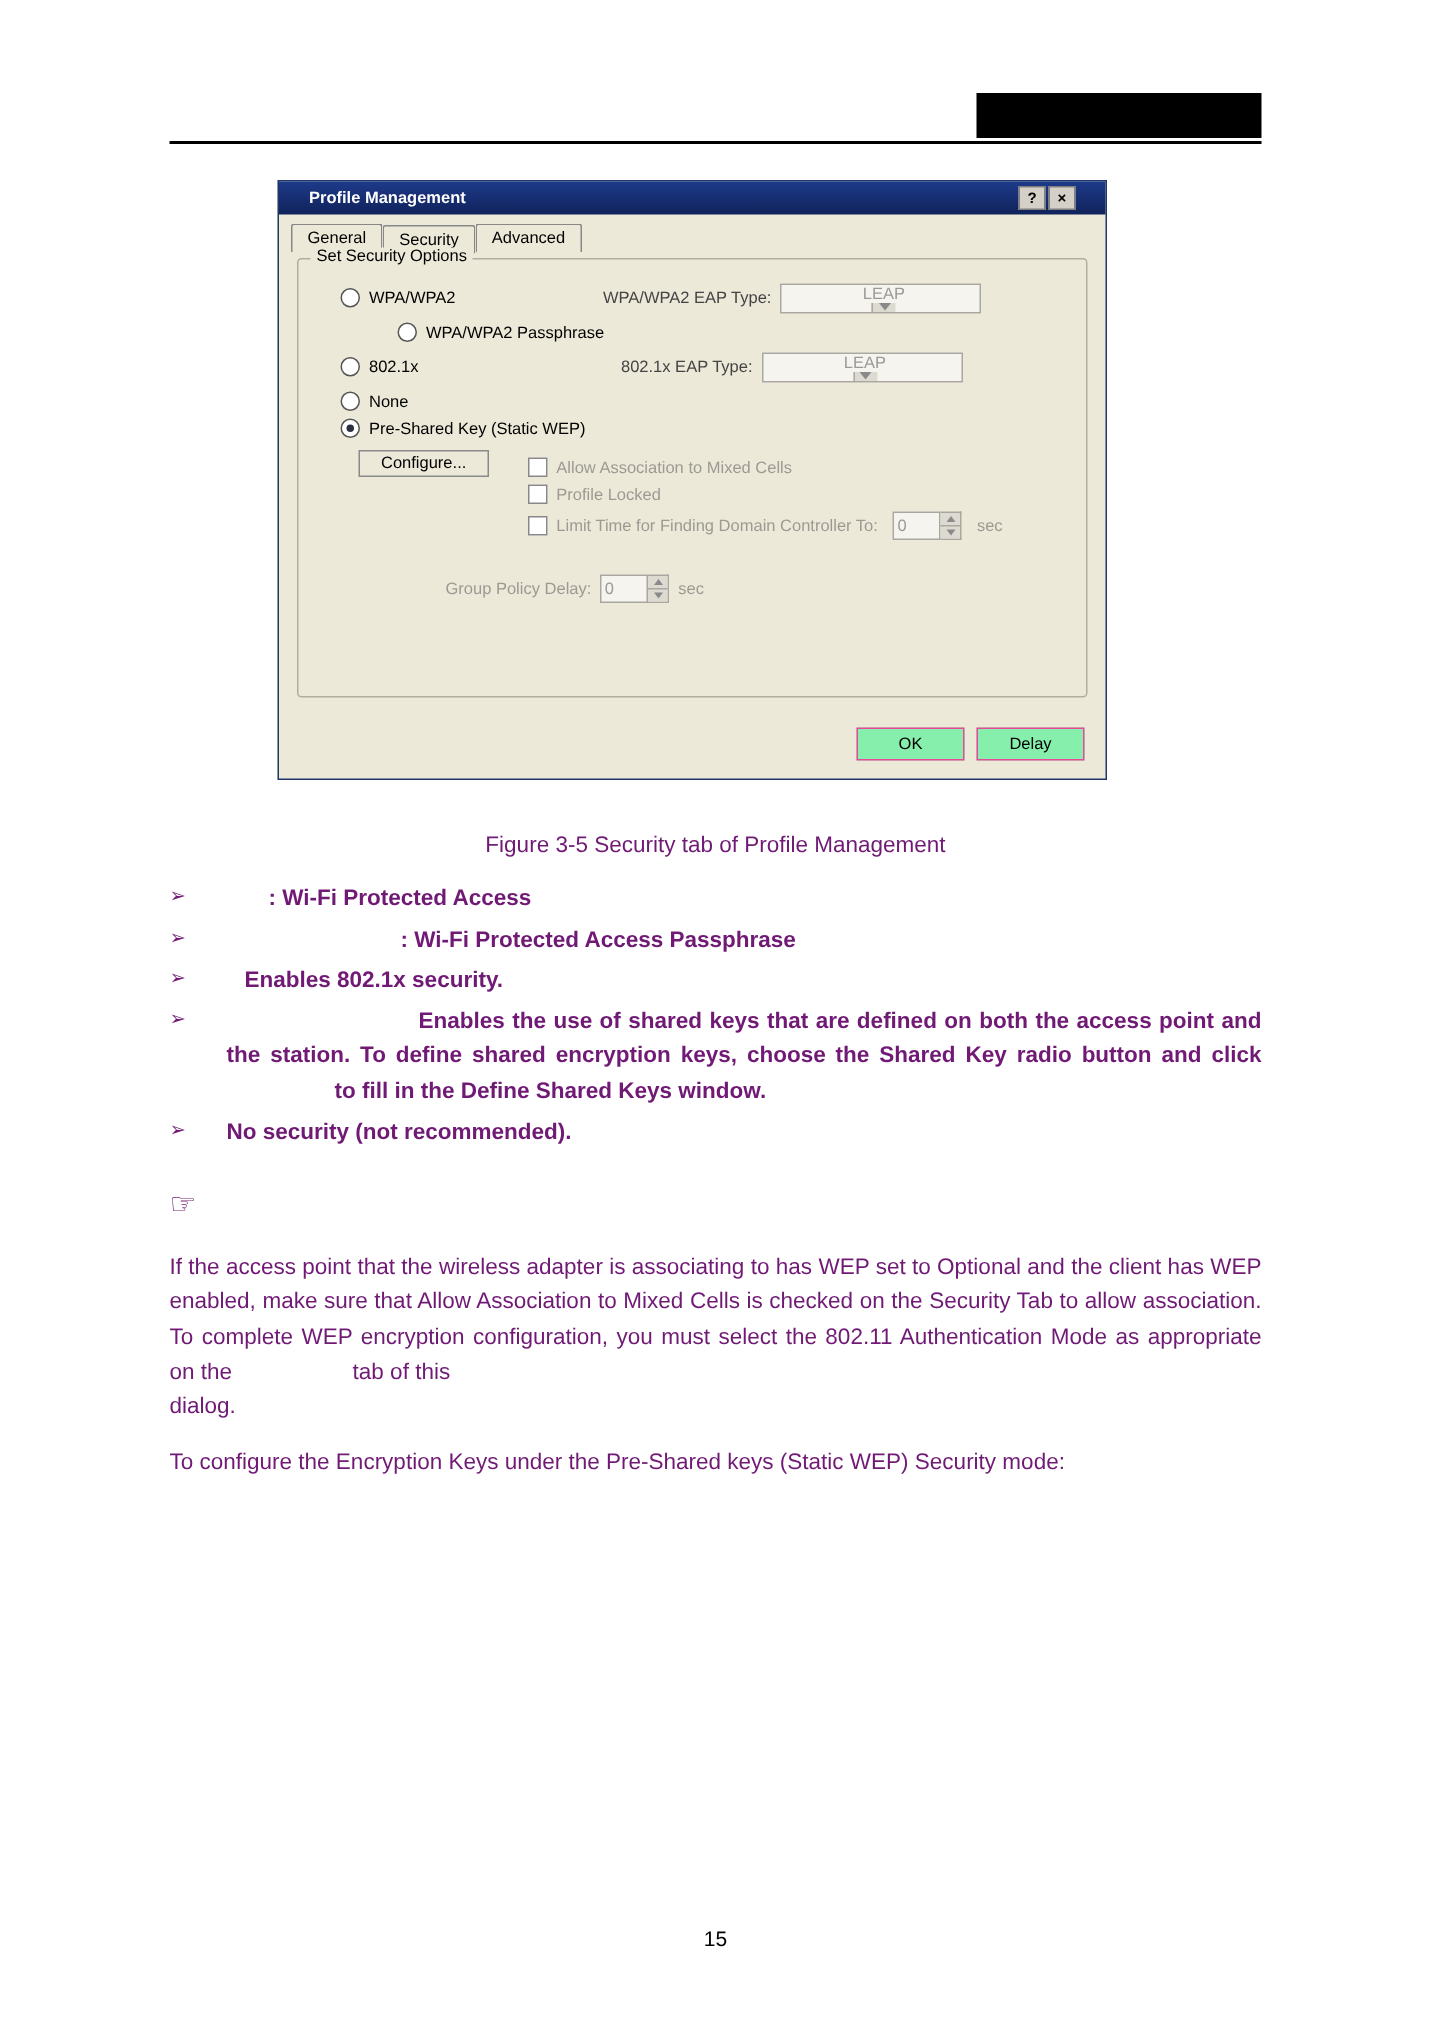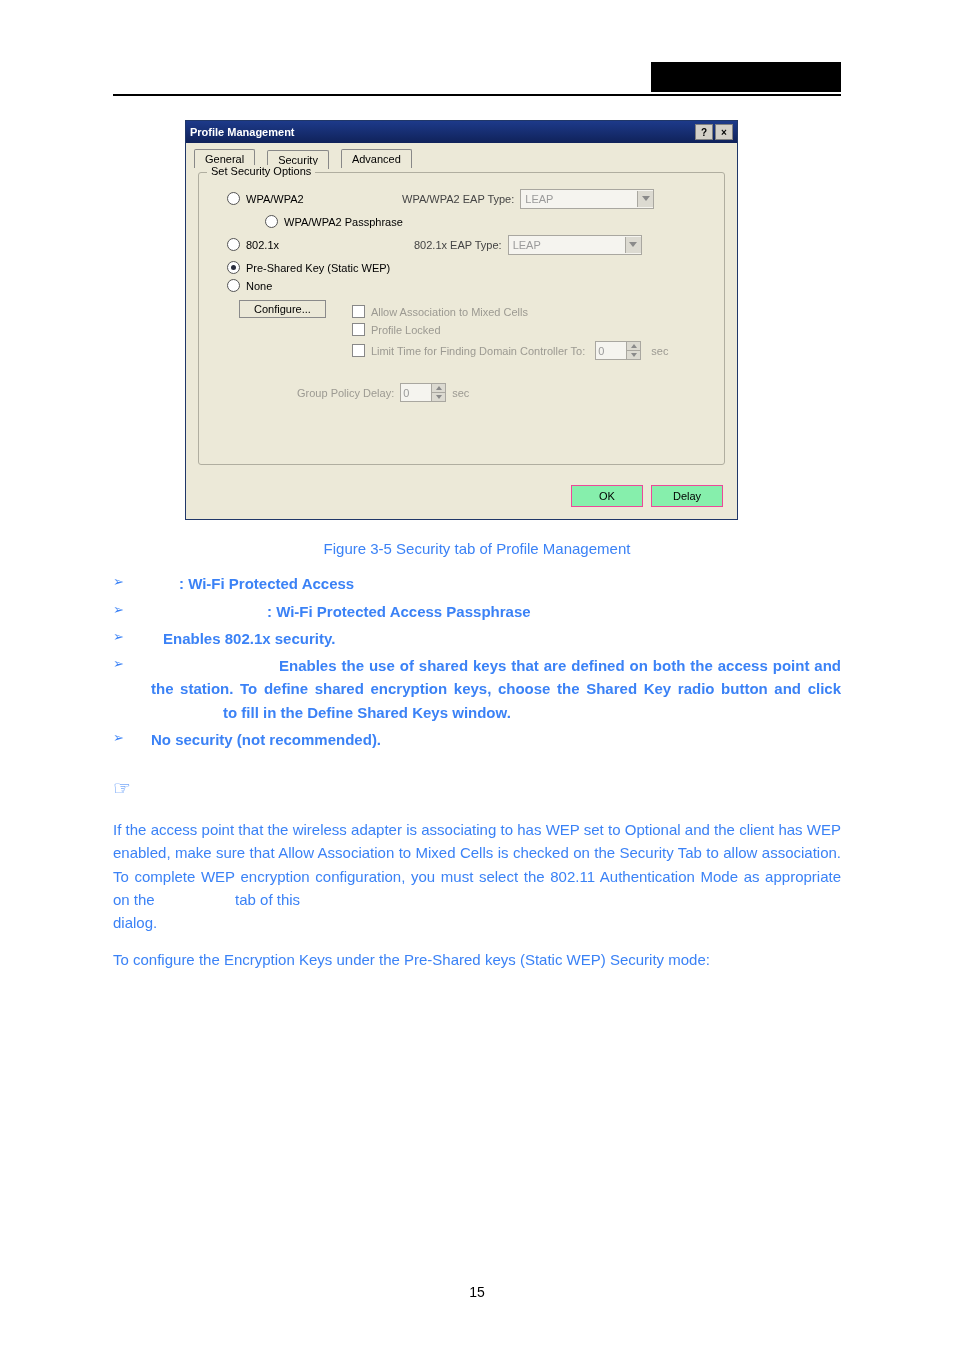--- a/index.html
+++ b/index.html
@@ -1,52 +1,52 @@
 <!DOCTYPE html>
 <html><head>
 <meta charset="utf-8">
 <style>
   html,body{margin:0;padding:0;background:#fff;font-family:Arial,Helvetica,sans-serif;font-size:13px;color:#000;}
   .page{width:954px;height:1350px;position:relative;margin:0 auto;}
   .header-band{position:absolute;right:113px;top:62px;width:190px;height:30px;background:#000;}
   .hr{position:absolute;left:113px;right:113px;top:94px;height:2px;background:#000;}
   
   .dialog{position:absolute;left:185px;top:120px;width:551px;border:1px solid #203768;background:#ece9d8;font-family:Tahoma,Arial;font-size:11px;color:#000;}
-  .titlebar{height:22px;background:linear-gradient(#1d3a8a,#10225a);color:#fff;display:flex;align-items:center;justify-content:space-between;padding:0 4px;font-weight:bold;}
+  .titlebar{height:22px;background:linear-gradient(#1d3a8a,#10225a);color:#fff;display:flex;align-items:center;justify-content:space-between;padding:0 20px;font-weight:bold;}
   .title-btns{display:flex;gap:2px;}
   .tbtn{width:16px;height:14px;background:#d4d0c8;border:1px solid #808080;display:flex;align-items:center;justify-content:center;font-size:10px;color:#000;}
-  .tab-row{display:flex;padding:6px 8px 0 8px;gap:12px;}
+  .tab-row{display:flex;padding:6px 8px 0 8px;gap:0;}
   .tab{padding:3px 10px;border:1px solid #888;border-bottom:none;background:#ece9d8;border-radius:2px 2px 0 0;font-size:11px;}
   .tab.inactive{background:#ece9d8;}
   .tab.active{background:#ece9d8;position:relative;top:1px;}
   .group{margin:4px 12px 10px 12px;border:1px solid #b0aea0;border-radius:3px;padding:14px 12px 16px 12px;position:relative;}
   .group-title{position:absolute;top:-8px;left:8px;background:#ece9d8;padding:0 4px;font-size:11px;text-align:center;}
   .opt{display:flex;align-items:center;gap:6px;margin:5px 0;}
   .radio{width:11px;height:11px;border:1px solid #555;border-radius:50%;background:#fff;display:flex;align-items:center;justify-content:center;}
   .radio.selected::after{content:"";width:5px;height:5px;border-radius:50%;background:#2a2e3e;}
   .rowpair{display:flex;align-items:center;}
   .leftcol{width:165px;}
   .eaplbl{color:#444;}
-  .eapselect{width:128px;height:18px;border:1px solid #a9a7a0;background:#f5f4ef;display:inline-flex;align-items:center;justify-content:space-between;padding:0 0 0 4px;color:#9a9a9a;}
+  .eapselect{width:128px;height:18px;border:1px solid #a9a7a0;background:#f5f4ef;display:inline-flex;align-items:center;justify-content:space-between;padding:0 0 0 4px;color:#9a9a9a;flex-direction:column;}
   .eapbtn{width:15px;height:16px;background:#dcdad1;border-left:1px solid #a9a7a0;display:flex;align-items:center;justify-content:center;}
   .chev{width:0;height:0;border-left:4px solid transparent;border-right:4px solid transparent;border-top:5px solid #8a8a8a;}
   .cfgbtn{display:inline-block;border:1px solid #8a8a8a;background:#ece9d8;padding:2px 14px;font-size:11px;}
   .chk{width:11px;height:11px;border:1px solid #888;background:#fff;display:inline-block;}
   .disabled{color:#9c9a92;}
   .spinbox{display:inline-flex;align-items:center;}
   .spin-input{width:26px;height:17px;border:1px solid #a9a7a0;background:#f5f4ef;color:#9a9a9a;padding:0 2px;display:inline-flex;align-items:center;}
   .spin-btns{display:flex;flex-direction:column;border:1px solid #a9a7a0;border-left:none;}
   .spin-half{width:13px;height:8px;background:#dcdad1;display:flex;align-items:center;justify-content:center;}
   .spin-half+.spin-half{border-top:1px solid #a9a7a0;}
   .mini-up{width:0;height:0;border-left:3px solid transparent;border-right:3px solid transparent;border-bottom:4px solid #8a8a8a;}
   .mini-dn{width:0;height:0;border-left:3px solid transparent;border-right:3px solid transparent;border-top:4px solid #8a8a8a;}
   .btnrow{display:flex;justify-content:flex-end;gap:8px;padding:10px 14px 12px 0;}
   .dlgbtn{width:72px;height:22px;border:1px solid #ec4899;background:#86efac;font-size:11px;}
   
-  .body{position:absolute;left:113px;right:113px;top:537px;font-size:15px;color:#3b82f6;line-height:1.55;}
+  .body{position:absolute;left:113px;right:113px;top:552px;font-size:15px;color:#701a75;line-height:1.55;}
   .caption{text-align:center;margin:0 0 12px 0;}
   .bul{display:flex;gap:28px;margin:4px 0;}
   .bul .arrow{width:10px;flex:0 0 10px;font-size:13px;}
   .bul .txt{flex:1;text-align:justify;font-weight:bold;}
   .note-icon{font-size:20px;margin-top:22px;}
   .para{text-align:justify;margin:14px 0 0 0;}
   .footer{position:absolute;bottom:50px;left:0;right:0;text-align:center;font-size:14px;}
 </style>
 </head>
 <body>
@@ -106,27 +106,27 @@
           <div class="eapselect">
             <span>LEAP</span>
             <div class="eapbtn">
                 <div class="chev"></div>
               </div>
           </div>
         </div>
       </div>
 
       <div class="opt" style="margin-left:16px;">
+        <span class="radio"></span>
+        <span>None</span>
+      </div>
+
+      <div class="opt" style="margin-left:16px;">
         <span class="radio selected"></span>
         <span>Pre-Shared Key (Static WEP)</span>
-      </div>
-
-      <div class="opt" style="margin-left:16px;">
-        <span class="radio"></span>
-        <span>None</span>
       </div>
 
       <div style="display:flex;gap:26px;margin:8px 0 0 28px;">
         <div>
           <span class="cfgbtn">Configure...</span>
         </div>
         <div>
           <div class="opt disabled">
             <span class="chk"></span>
             <span>Allow Association to Mixed Cells</span>

